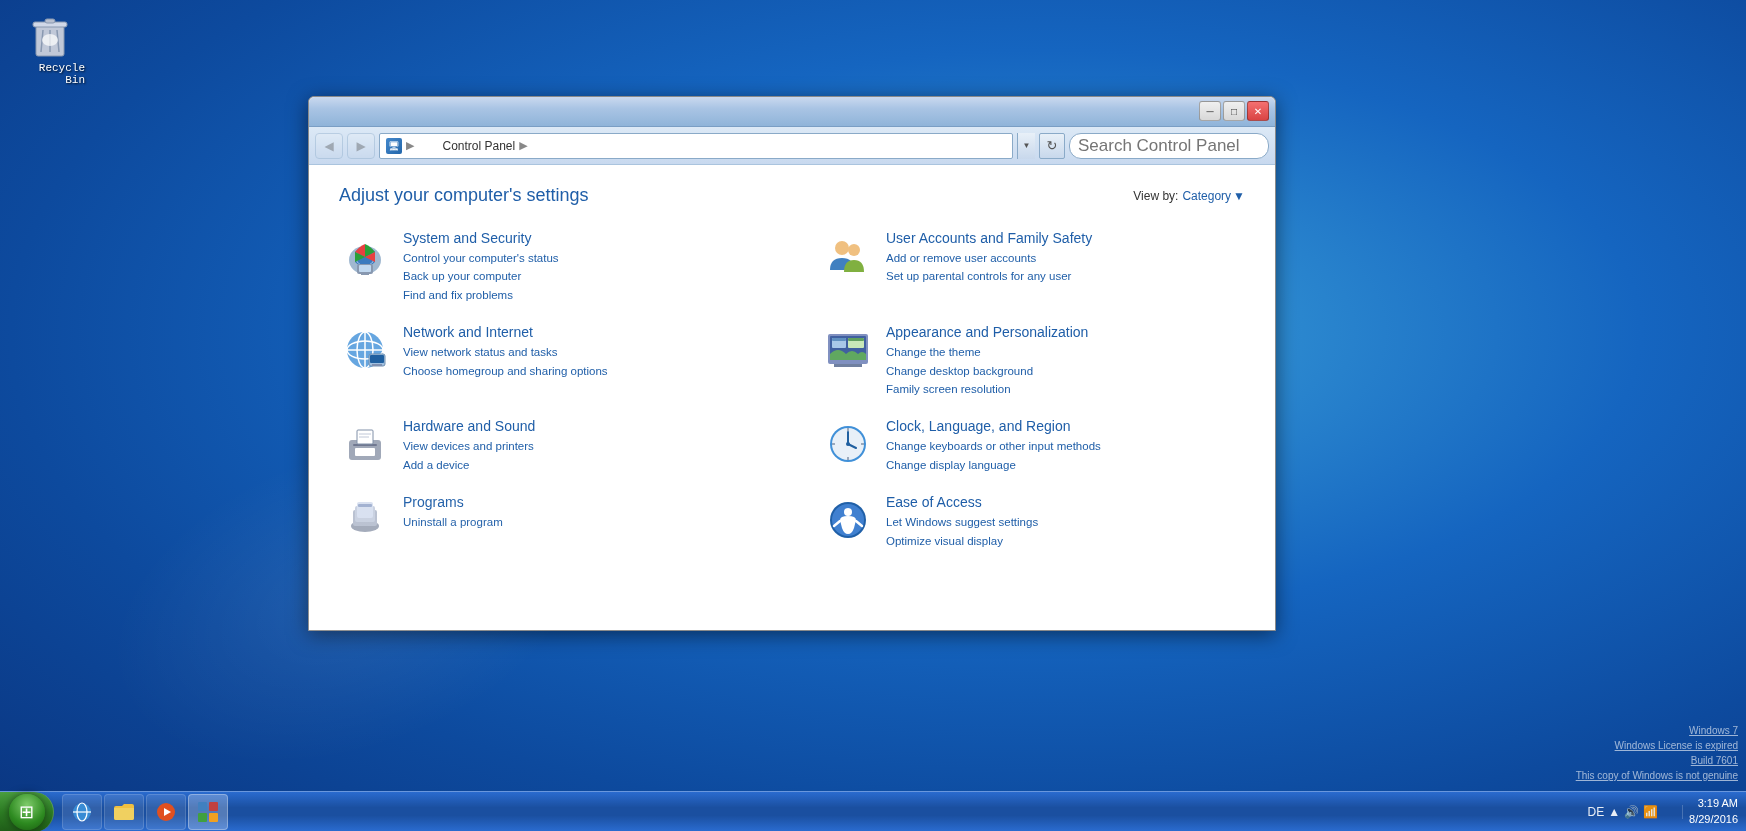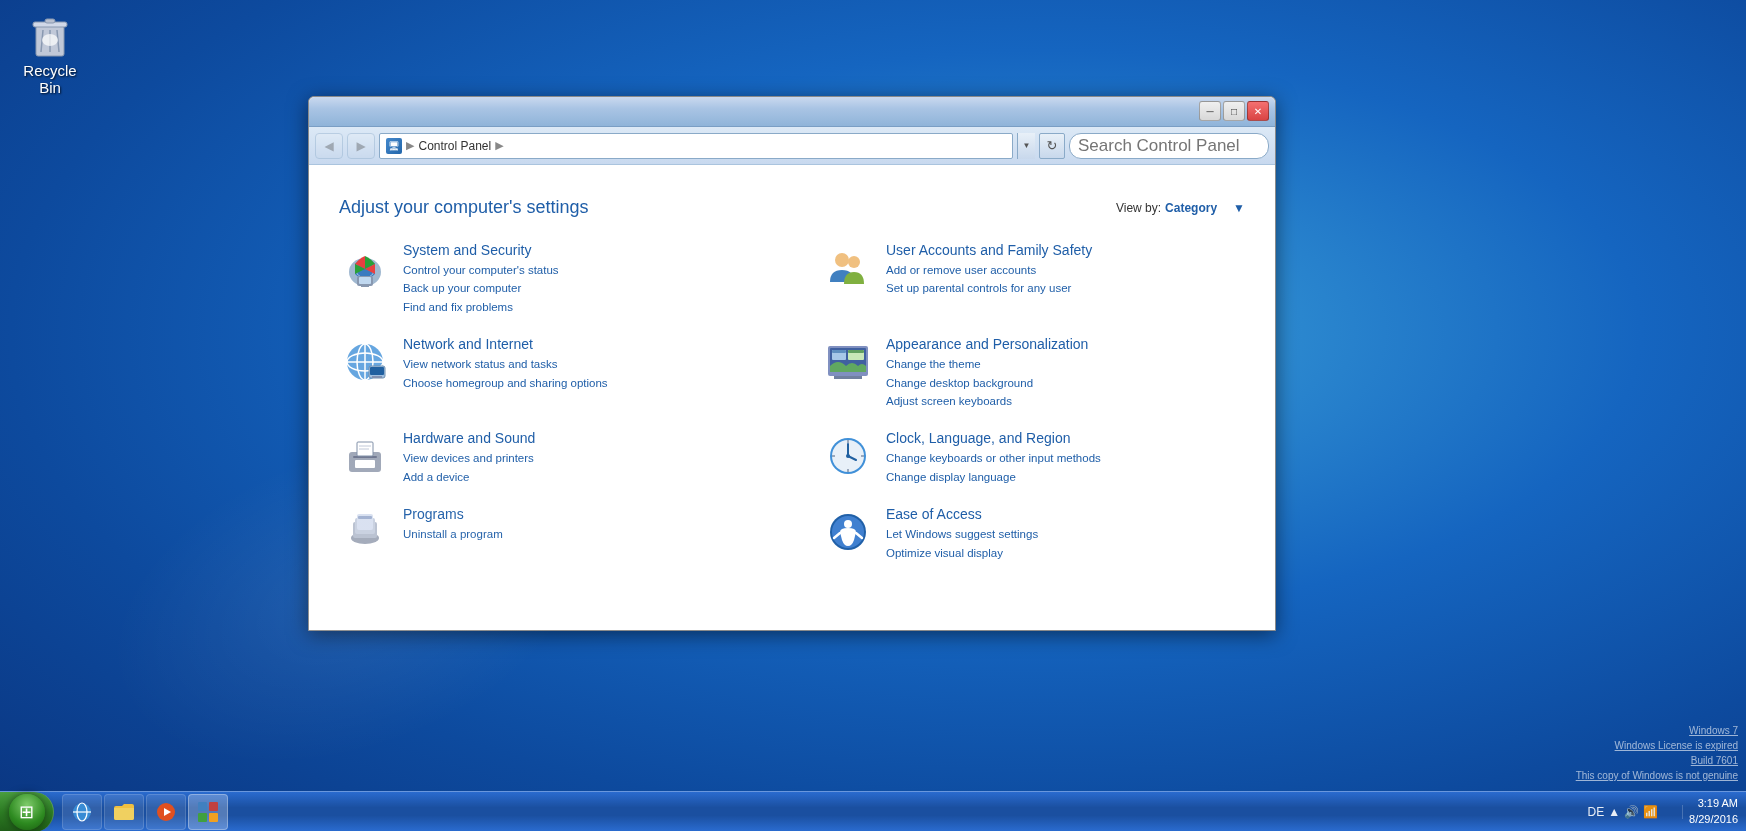--- a/index.html
+++ b/index.html
@@ -39,24 +39,25 @@
       top: 10px;
       left: 15px;
       display: flex;
       flex-direction: column;
       align-items: center;
       cursor: pointer;
       width: 70px;
     }
     .recycle-bin-label {
       color: white;
-      font-size: 15px;
-      text-align: center;
+      font-size: 11px;
+      text-align: right;
       margin-top: 4px;
       text-shadow: 1px 1px 2px rgba(0,0,0,0.8);
+      font-family: Liberation Mono, monospace;
     }
 
     
     .taskbar {
       position: absolute;
       bottom: 0;
       left: 0;
       width: 100%;
       height: 40px;
       background: linear-gradient(to bottom, #2a6bcf 0%, #1a4fa0 40%, #1a4fa0 60%, #2a6bcf 100%);
@@ -311,21 +312,21 @@
     .search-btn {
       color: #888;
       font-size: 12px;
       cursor: pointer;
     }
 
     
     .content {
       flex: 1;
       background: white;
-      padding: 32px 30px;
+      padding: 20px 30px;
       overflow-y: auto;
     }
 
     .content-header {
       display: flex;
       justify-content: space-between;
       align-items: center;
       margin-bottom: 24px;
     }
 
@@ -343,22 +344,21 @@
       color: #333;
       margin-left: 23px;
     }
 
     .view-by-link {
       color: #1f5ea8;
       cursor: pointer;
       text-decoration: none;
       display: flex;
       align-items: flex-start;
-      gap: 16px;
-      font-weight: bold;
+      gap: 2px;
     }
 
     
     .category-grid {
       display: grid;
       grid-template-columns: 1fr 1fr;
       gap: 20px 60px;
     }
 
     .category-item {
@@ -437,21 +437,21 @@
       </div>
     </div>
 
     <div class="nav-bar">
       <div class="nav-btn disabled">◀</div>
       <div class="nav-btn disabled">▶</div>
 
       <div class="address-bar">
         <div class="address-icon">🖥</div>
         <span style="color:#888;font-size:11px;">▶</span>
-        <span style="font-size:12px;">Control Panel</span>
+        <span style="font-size:12px;margin-left:24px;">Control Panel</span>
         <span style="color:#888;font-size:11px;">▶</span>
       </div>
       <div class="address-dropdown">▼</div>
 
       <div class="refresh-btn">↻</div>
 
       <div class="search-bar">
         <input class="search-input" type="text" placeholder="Search Control Panel" style="">
         <span class="search-btn">🔍</span>
       </div>
@@ -546,21 +546,21 @@
               <rect x="24" y="12" width="16" height="3" rx="1" fill="#60a060"></rect>
 
               <path d="M6 28 Q14 20 22 28 Q28 22 34 28 Q38 24 42 28 L42 34 L6 34 Z" fill="#60a860"></path>
               <rect x="10" y="38" width="28" height="3" fill="#7080a0"></rect>
             </svg>
           </div>
           <div class="category-content">
             <a class="category-title">Appearance and Personalization</a>
             <a class="category-link">Change the theme</a>
             <a class="category-link">Change desktop background</a>
-            <a class="category-link">Adjust screen keyboards</a>
+            <a class="category-link">Family screen resolution</a>
           </div>
         </div>
 
         <div class="category-item">
           <div class="category-icon">
             <svg width="48" height="48" viewBox="0 0 48 48">
 
               <rect x="8" y="20" width="32" height="20" rx="3" fill="#a0a8b8"></rect>
               <rect x="12" y="24" width="24" height="2" rx="1" fill="#707890"></rect>
               <rect x="14" y="28" width="20" height="8" rx="1" fill="white"></rect>

